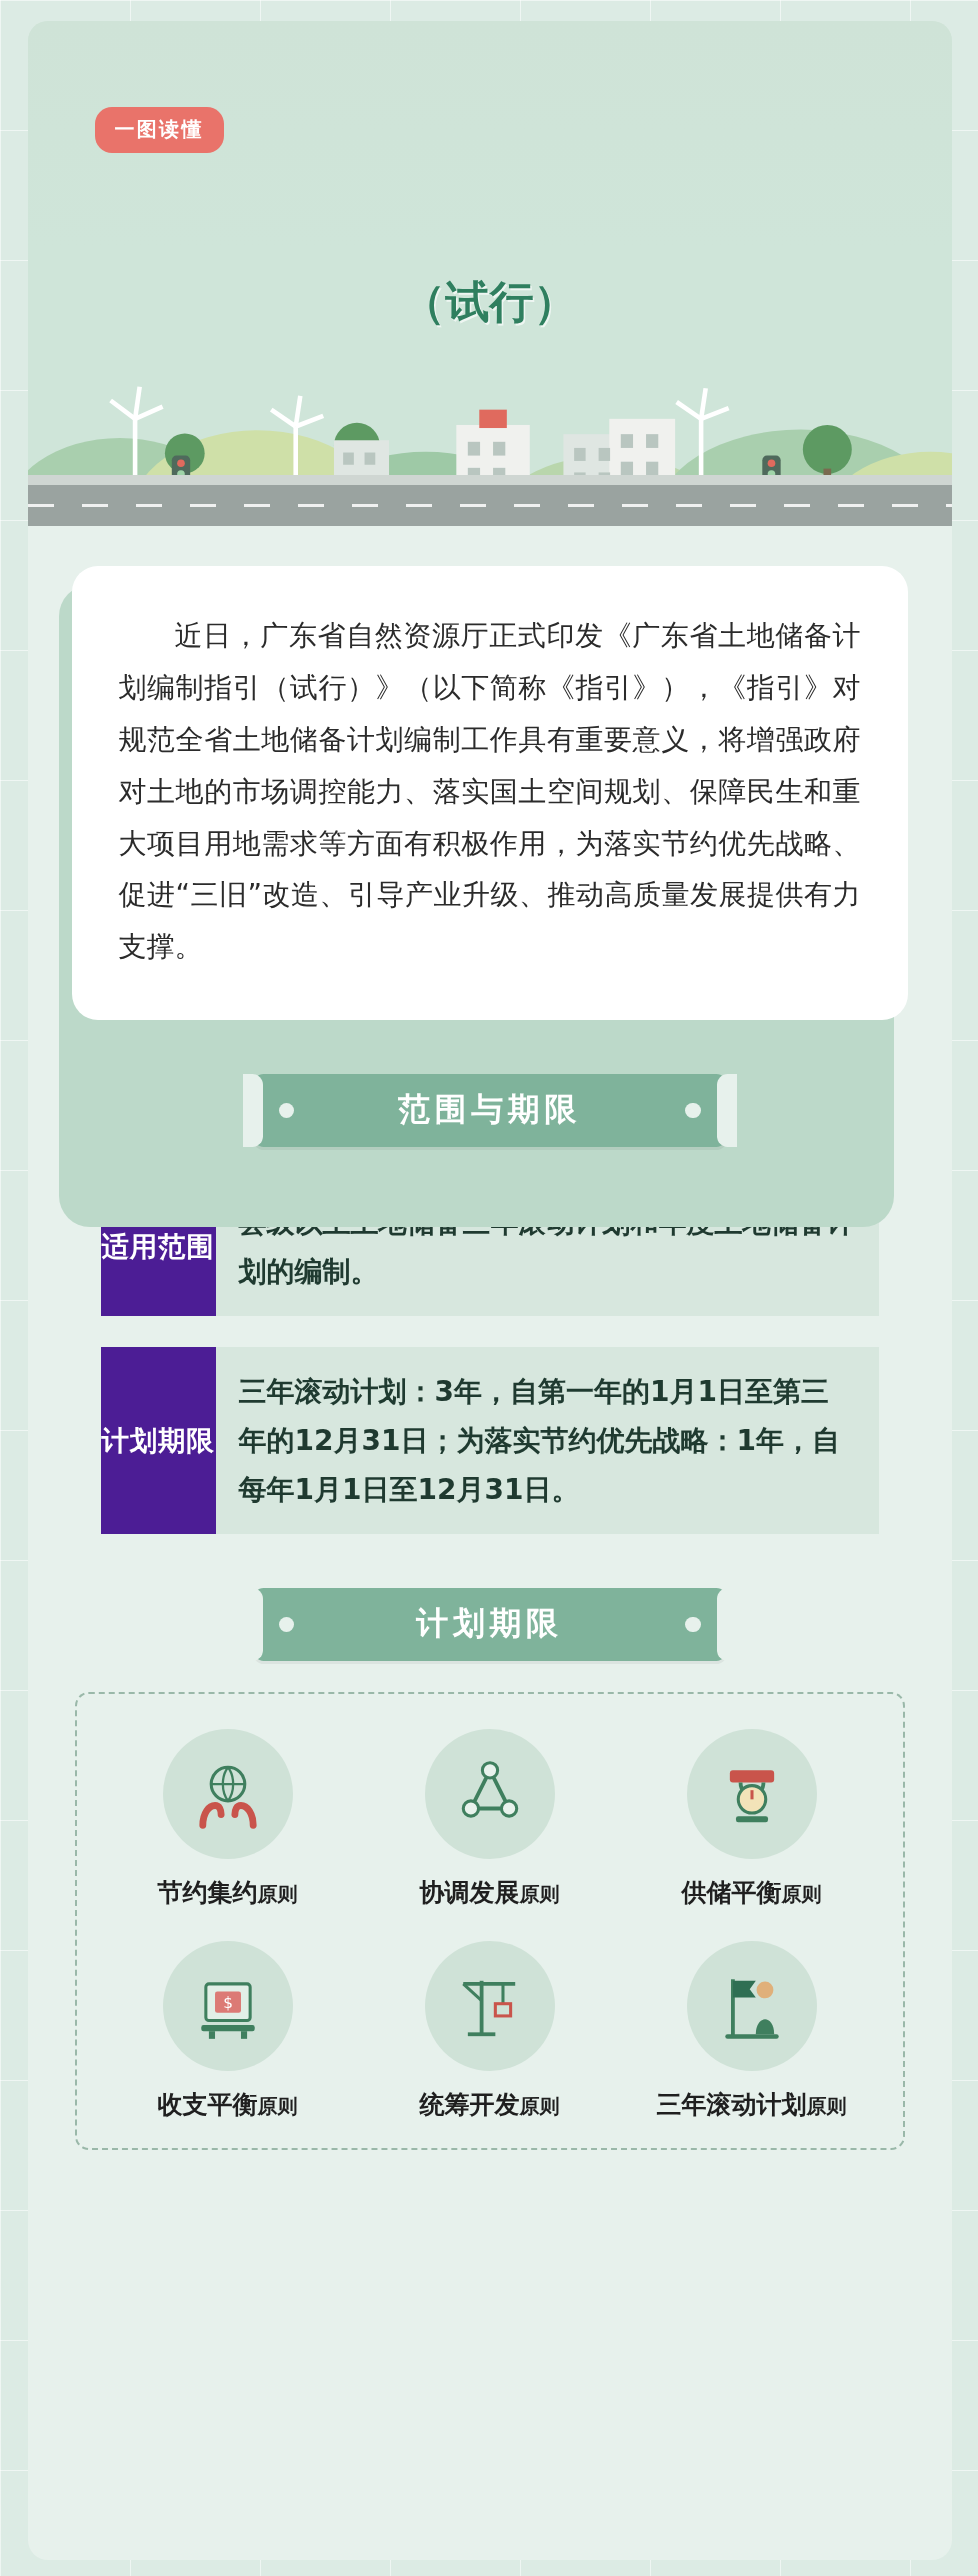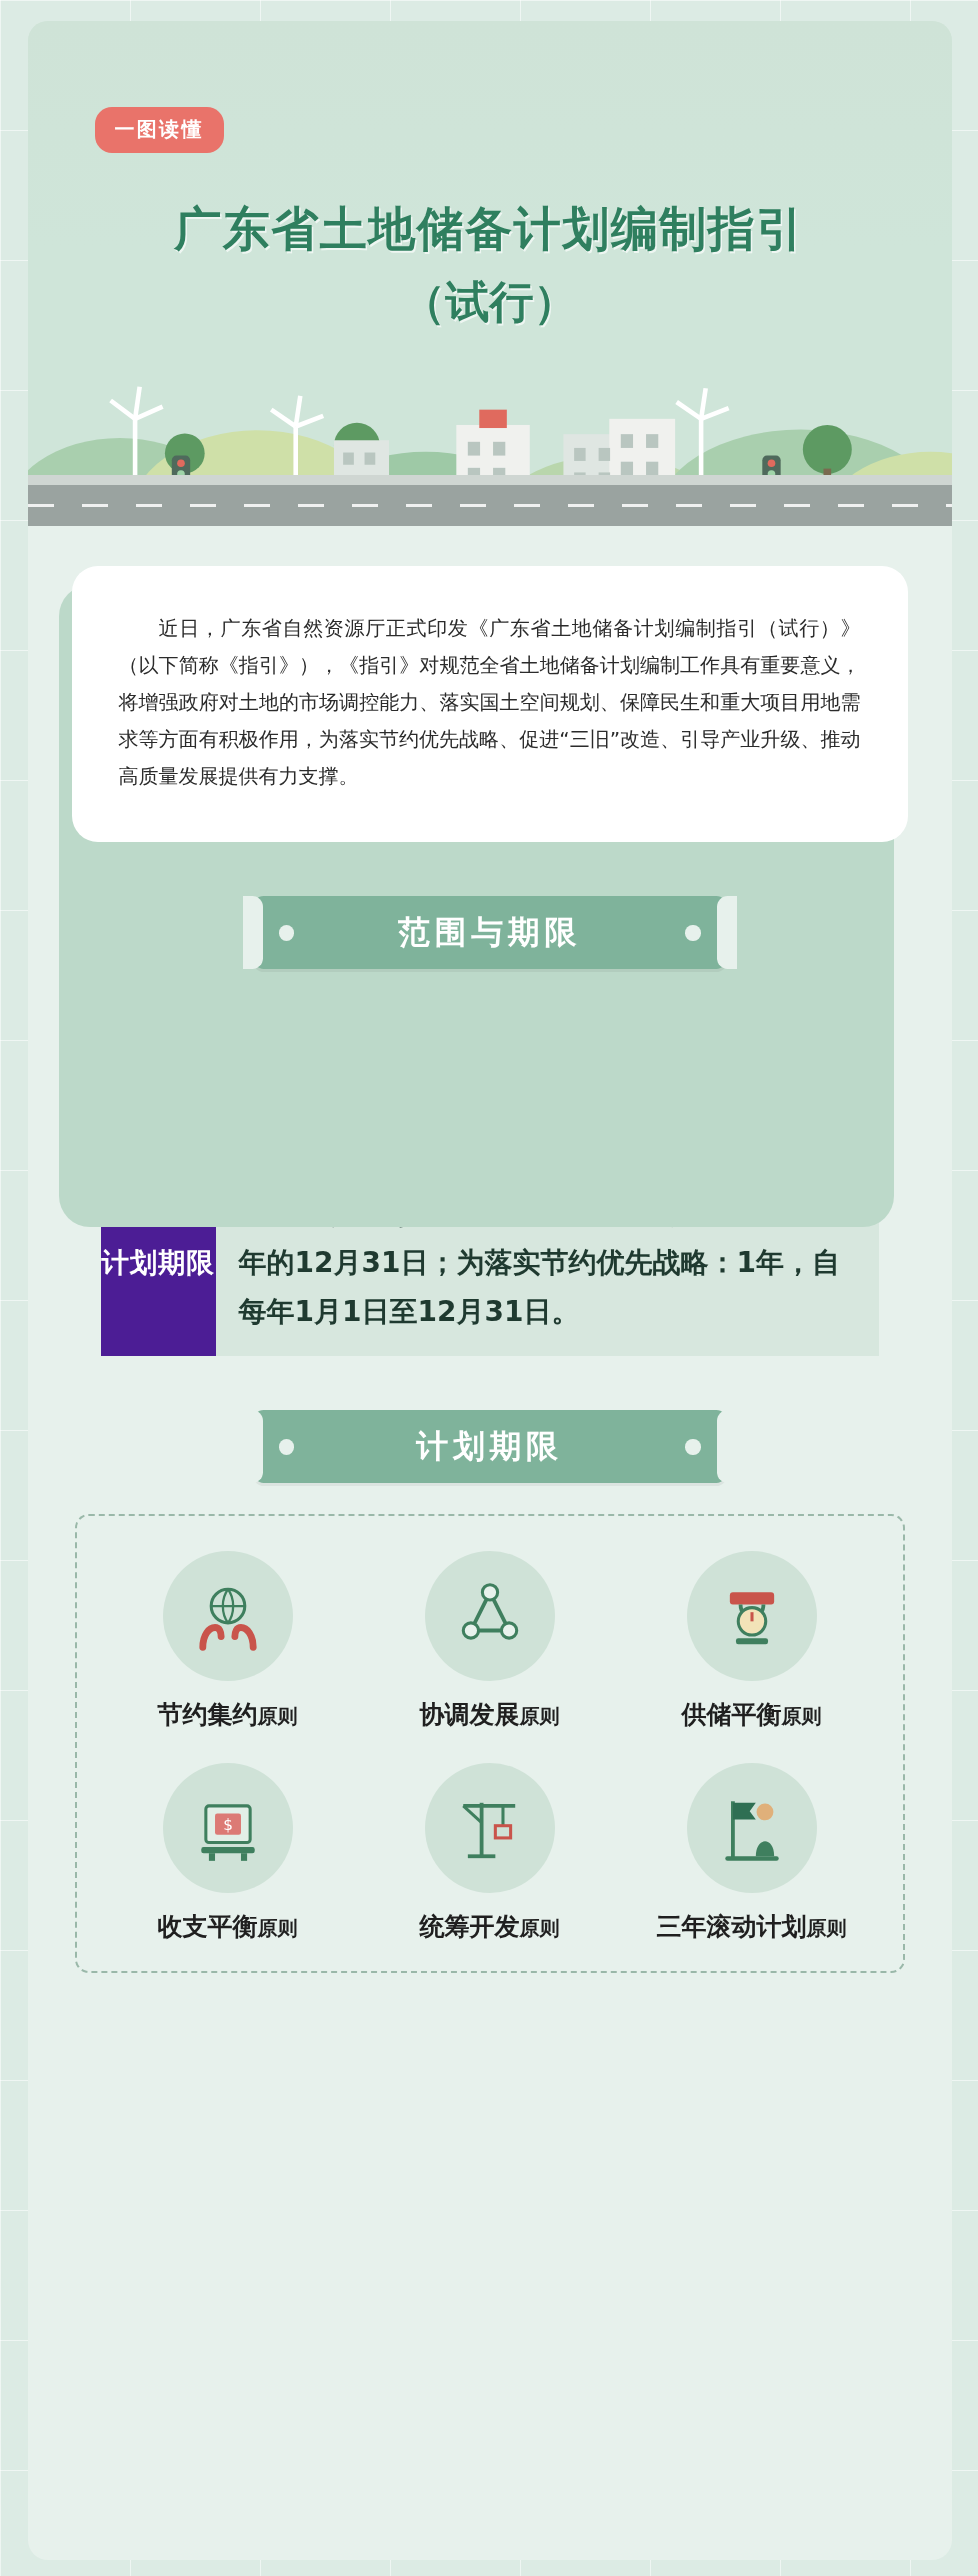--- a/index.html
+++ b/index.html
@@ -88,21 +88,21 @@
   }
   .intro-shadow{
     position:absolute;left:-12.2px;top:18.4px;width:835px;height:642px;
     background:#bcd9c9;border-radius:31px;
   }
   .intro{
     position:relative;
     background:#fff;
     border-radius:26px;
     padding:44px 47px 47px 47px;
-    font-size:20px;
+    font-size:28px;
     line-height:1.85;
     color:#2b2b2b;
     text-align:justify;
   }
   .intro p{margin:0;text-indent:2em;}
   
   .banner{
     position:relative;
     margin:54px auto 31px auto;
     width:474px;height:73px;
@@ -180,21 +180,20 @@
 </head>
 <body>
 
 <div class="page">
   <div class="card">
 
     <div class="hdr">
       <div class="hdr-wash"></div>
 
       <div class="badge">一图读懂</div>
-      <div class="title1">广东省土地储备计划编制指引</div>
       <div class="title2">（试行）</div>
 
       <div class="scene">
         <svg viewBox="0 0 1208 260" width="924" height="199" preserveAspectRatio="none">
 
           <ellipse cx="120" cy="250" rx="150" ry="105" fill="#a9cfae"></ellipse>
           <ellipse cx="300" cy="255" rx="170" ry="120" fill="#cfe0a8"></ellipse>
           <ellipse cx="520" cy="258" rx="160" ry="95" fill="#9ec9a6"></ellipse>
           <ellipse cx="760" cy="256" rx="150" ry="88" fill="#b9d6ac"></ellipse>
           <ellipse cx="1010" cy="252" rx="190" ry="118" fill="#a9cfae"></ellipse>

